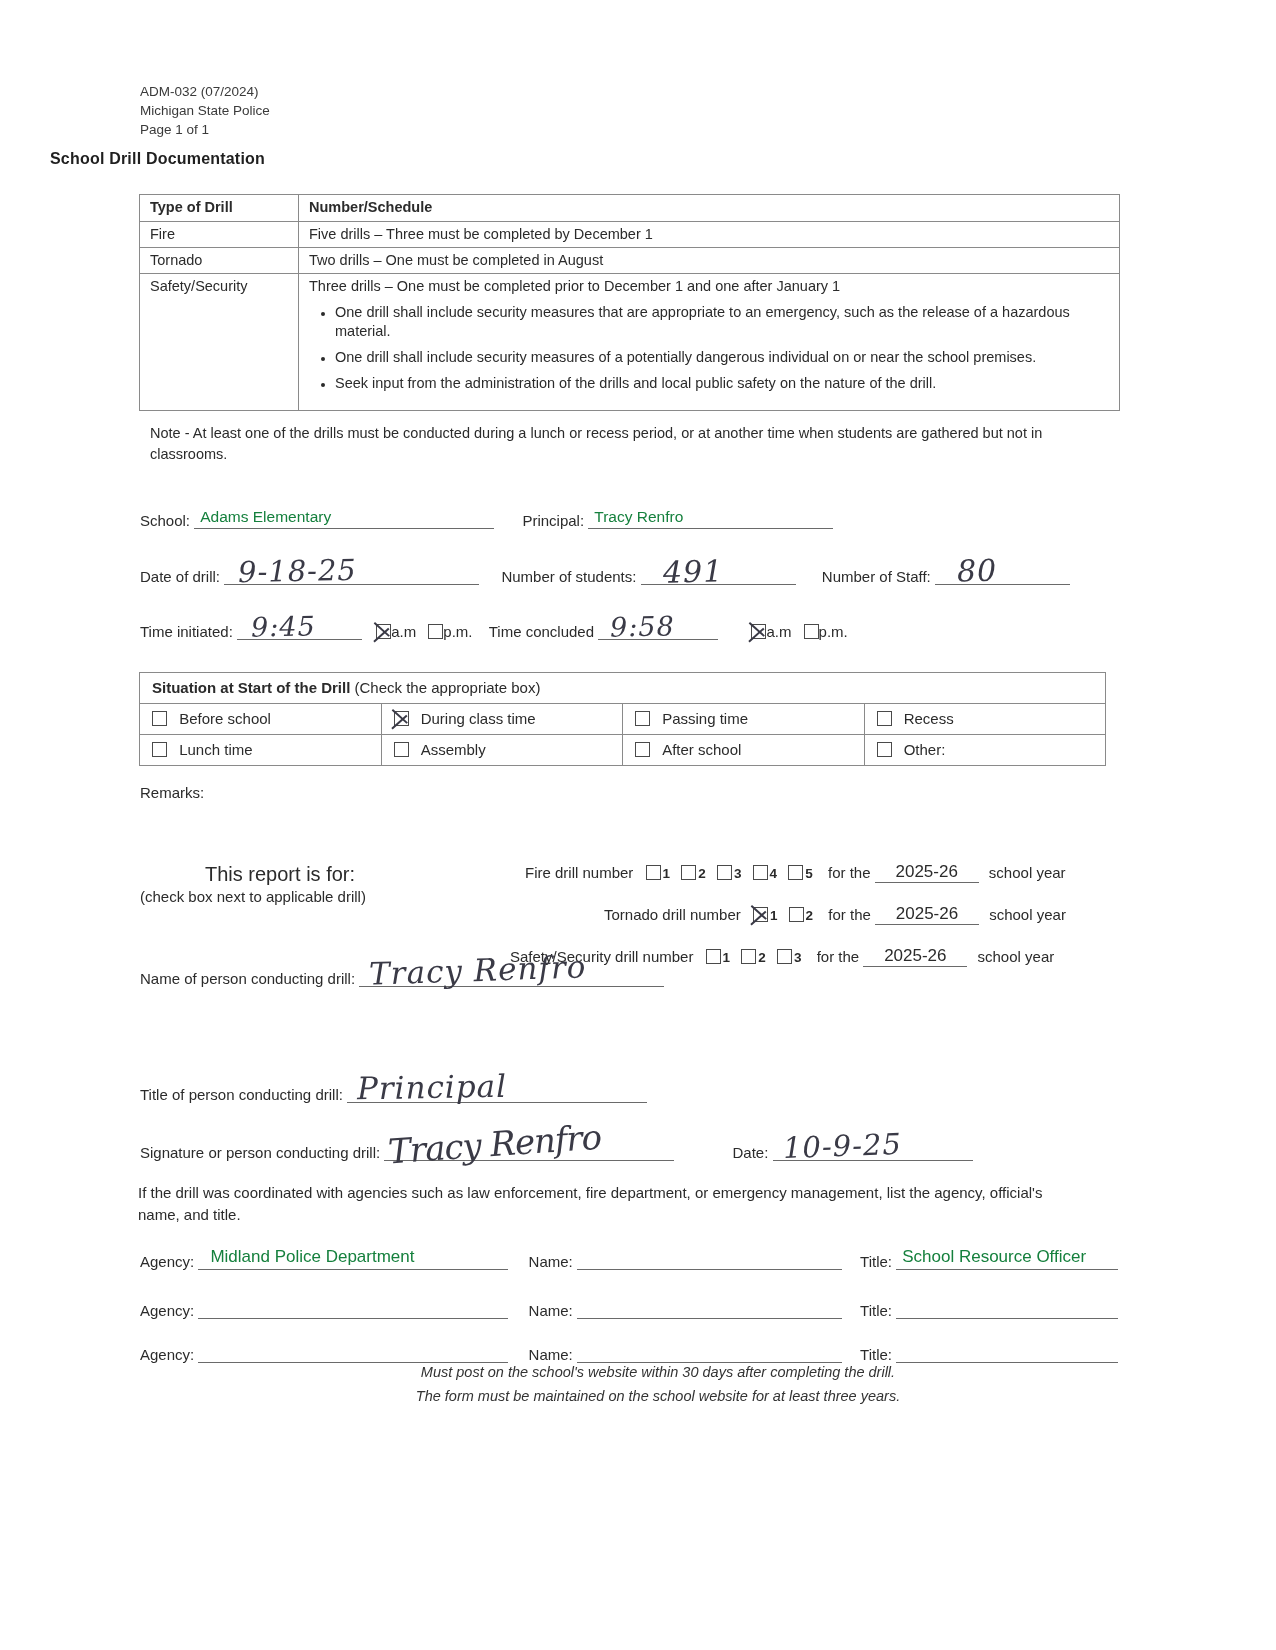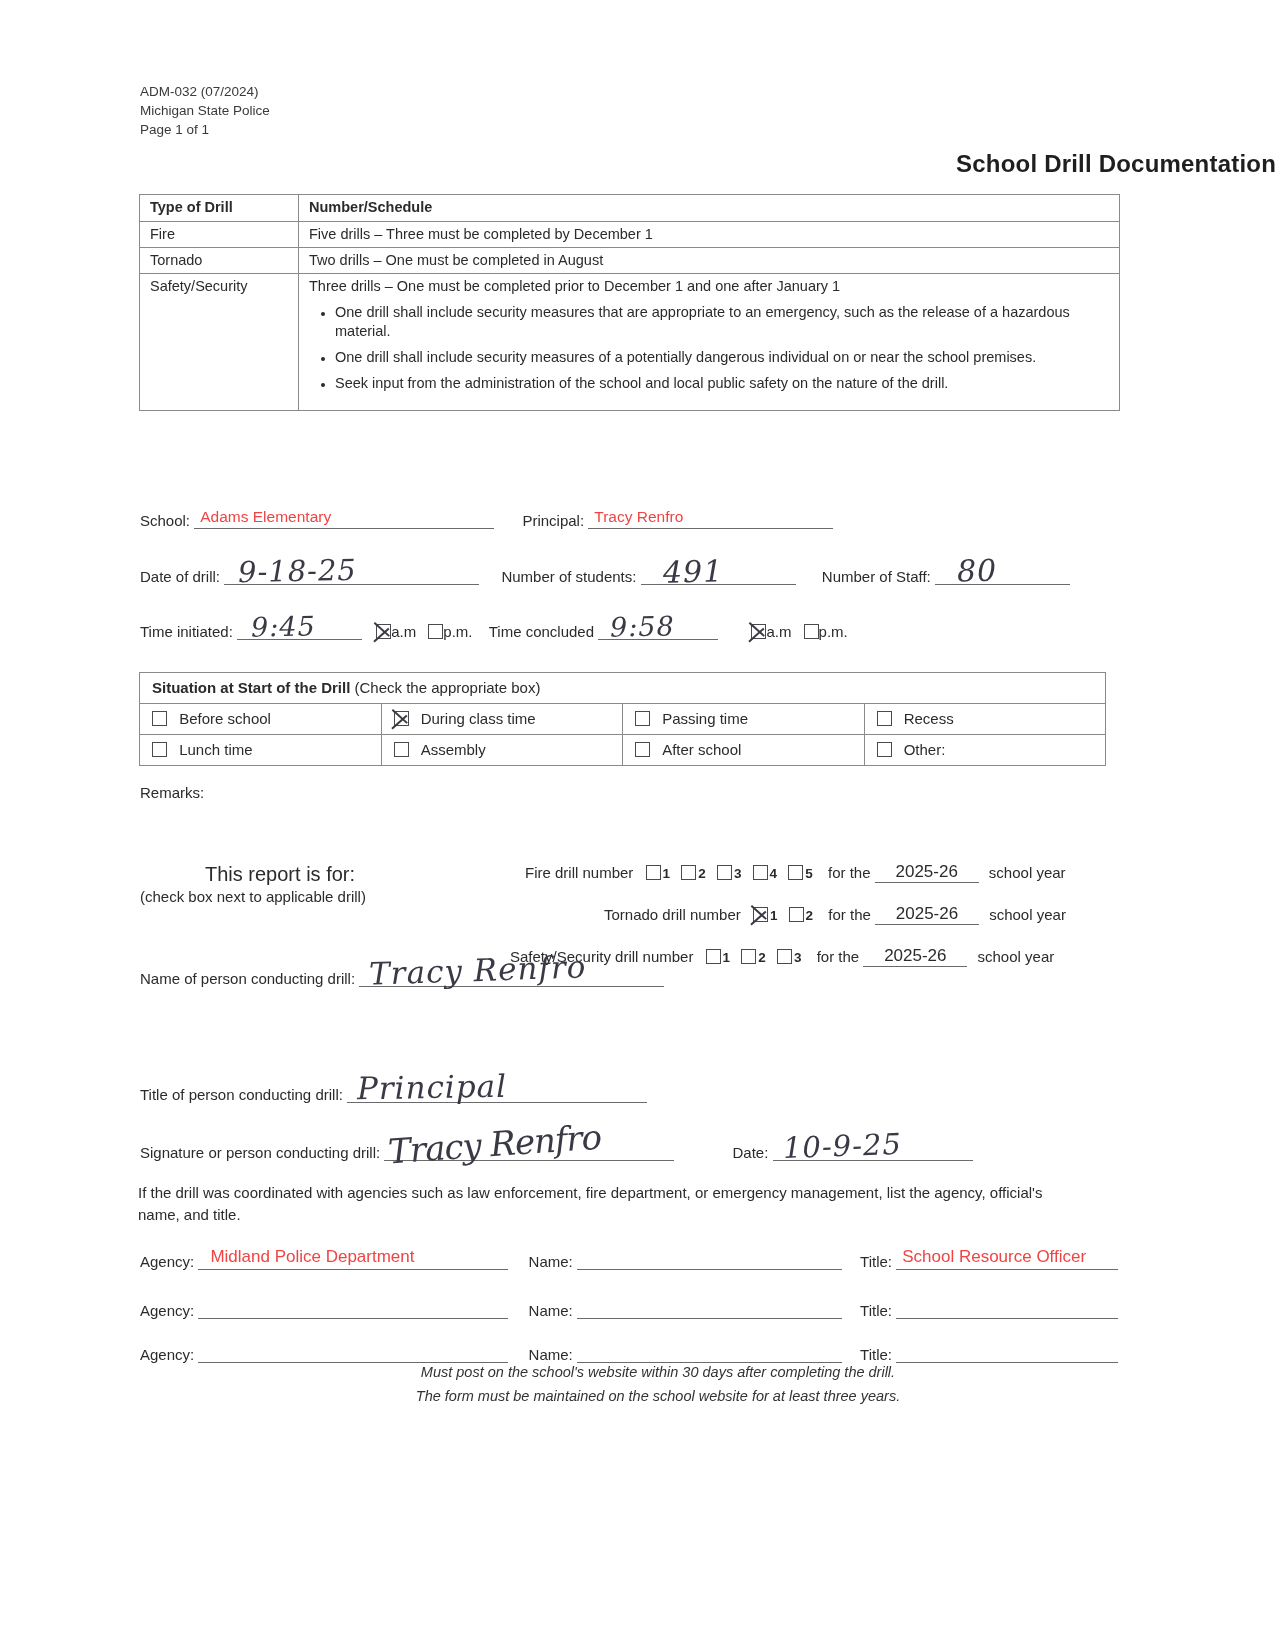--- a/index.html
+++ b/index.html
@@ -13,21 +13,21 @@
   }
   .page { position:absolute; inset:0; }
 
   
   .hdr {
     position:absolute; left:140px; top:82px;
     font-size:13.5px; line-height:19px; color:#3a3a3a;
   }
   .title {
     position:absolute; left:0; right:0; top:150px;
-    text-align:right; font-size:24px; font-weight:bold;
+    text-align:left; font-size:16px; font-weight:bold;
     letter-spacing:0.2px; color:#1f1f1f;
   }
   .title-inner{ margin-left:50px; }
 
   
   .sched {
     position:absolute; left:139px; top:194px; width:981px;
     border-collapse:collapse; font-size:14.5px; color:#2b2b2b;
   }
   .sched td, .sched th {
@@ -48,21 +48,21 @@
 
   
   .fldrow { position:absolute; font-size:15px; white-space:nowrap; }
   .lbl { display:inline-block; }
   .wline {
     display:inline-block; border-bottom:1.6px solid #6a6a6a;
     vertical-align:bottom; position:relative;
   }
   .wline span.print {
     position:absolute; left:6px; bottom:2px; font-size:15.5px;
-    color:#ef4444; white-space:nowrap;
+    color:#15803d; white-space:nowrap;
   }
   .hw {
     position:absolute; left:8px; bottom:-1px;
     font-family:"DejaVu Serif", serif; font-style:italic;
     font-size:26px; color:#3a3a46; white-space:nowrap;
     letter-spacing:1px; transform:rotate(-1.2deg);
   }
 
   
   .cb {
@@ -148,27 +148,28 @@
         <td class="c1">Tornado</td>
         <td>Two drills – One must be completed in August</td>
       </tr>
       <tr class="rowtall">
         <td class="c1">Safety/Security</td>
         <td>
           <div>Three drills – One must be completed prior to December 1 and one after January 1</div>
           <ul>
             <li>One drill shall include security measures that are appropriate to an emergency, such as the release of a hazardous material.</li>
             <li>One drill shall include security measures of a potentially dangerous individual on or near the school premises.</li>
-            <li>Seek input from the administration of the school and local public safety on the nature of the drill.</li>
+            <li>Seek input from the administration of the drills and local public safety on the nature of the drill.</li>
           </ul>
         </td>
       </tr>
     </tbody>
   </table>
 
+  <div class="note">Note - At least one of the drills must be conducted during a lunch or recess period, or at another time when students are gathered but not in classrooms.</div>
 
   <div class="fldrow" style="left:140px; top:506px;">
     <span class="lbl">School:</span>
     <span class="wline" style="width:300px; height:22px;">
       <span class="print">Adams Elementary</span>
     </span>
     <span class="lbl" style="margin-left:24px;">Principal:</span>
     <span class="wline" style="width:245px; height:22px;">
       <span class="print">Tracy Renfro</span>
     </span>

